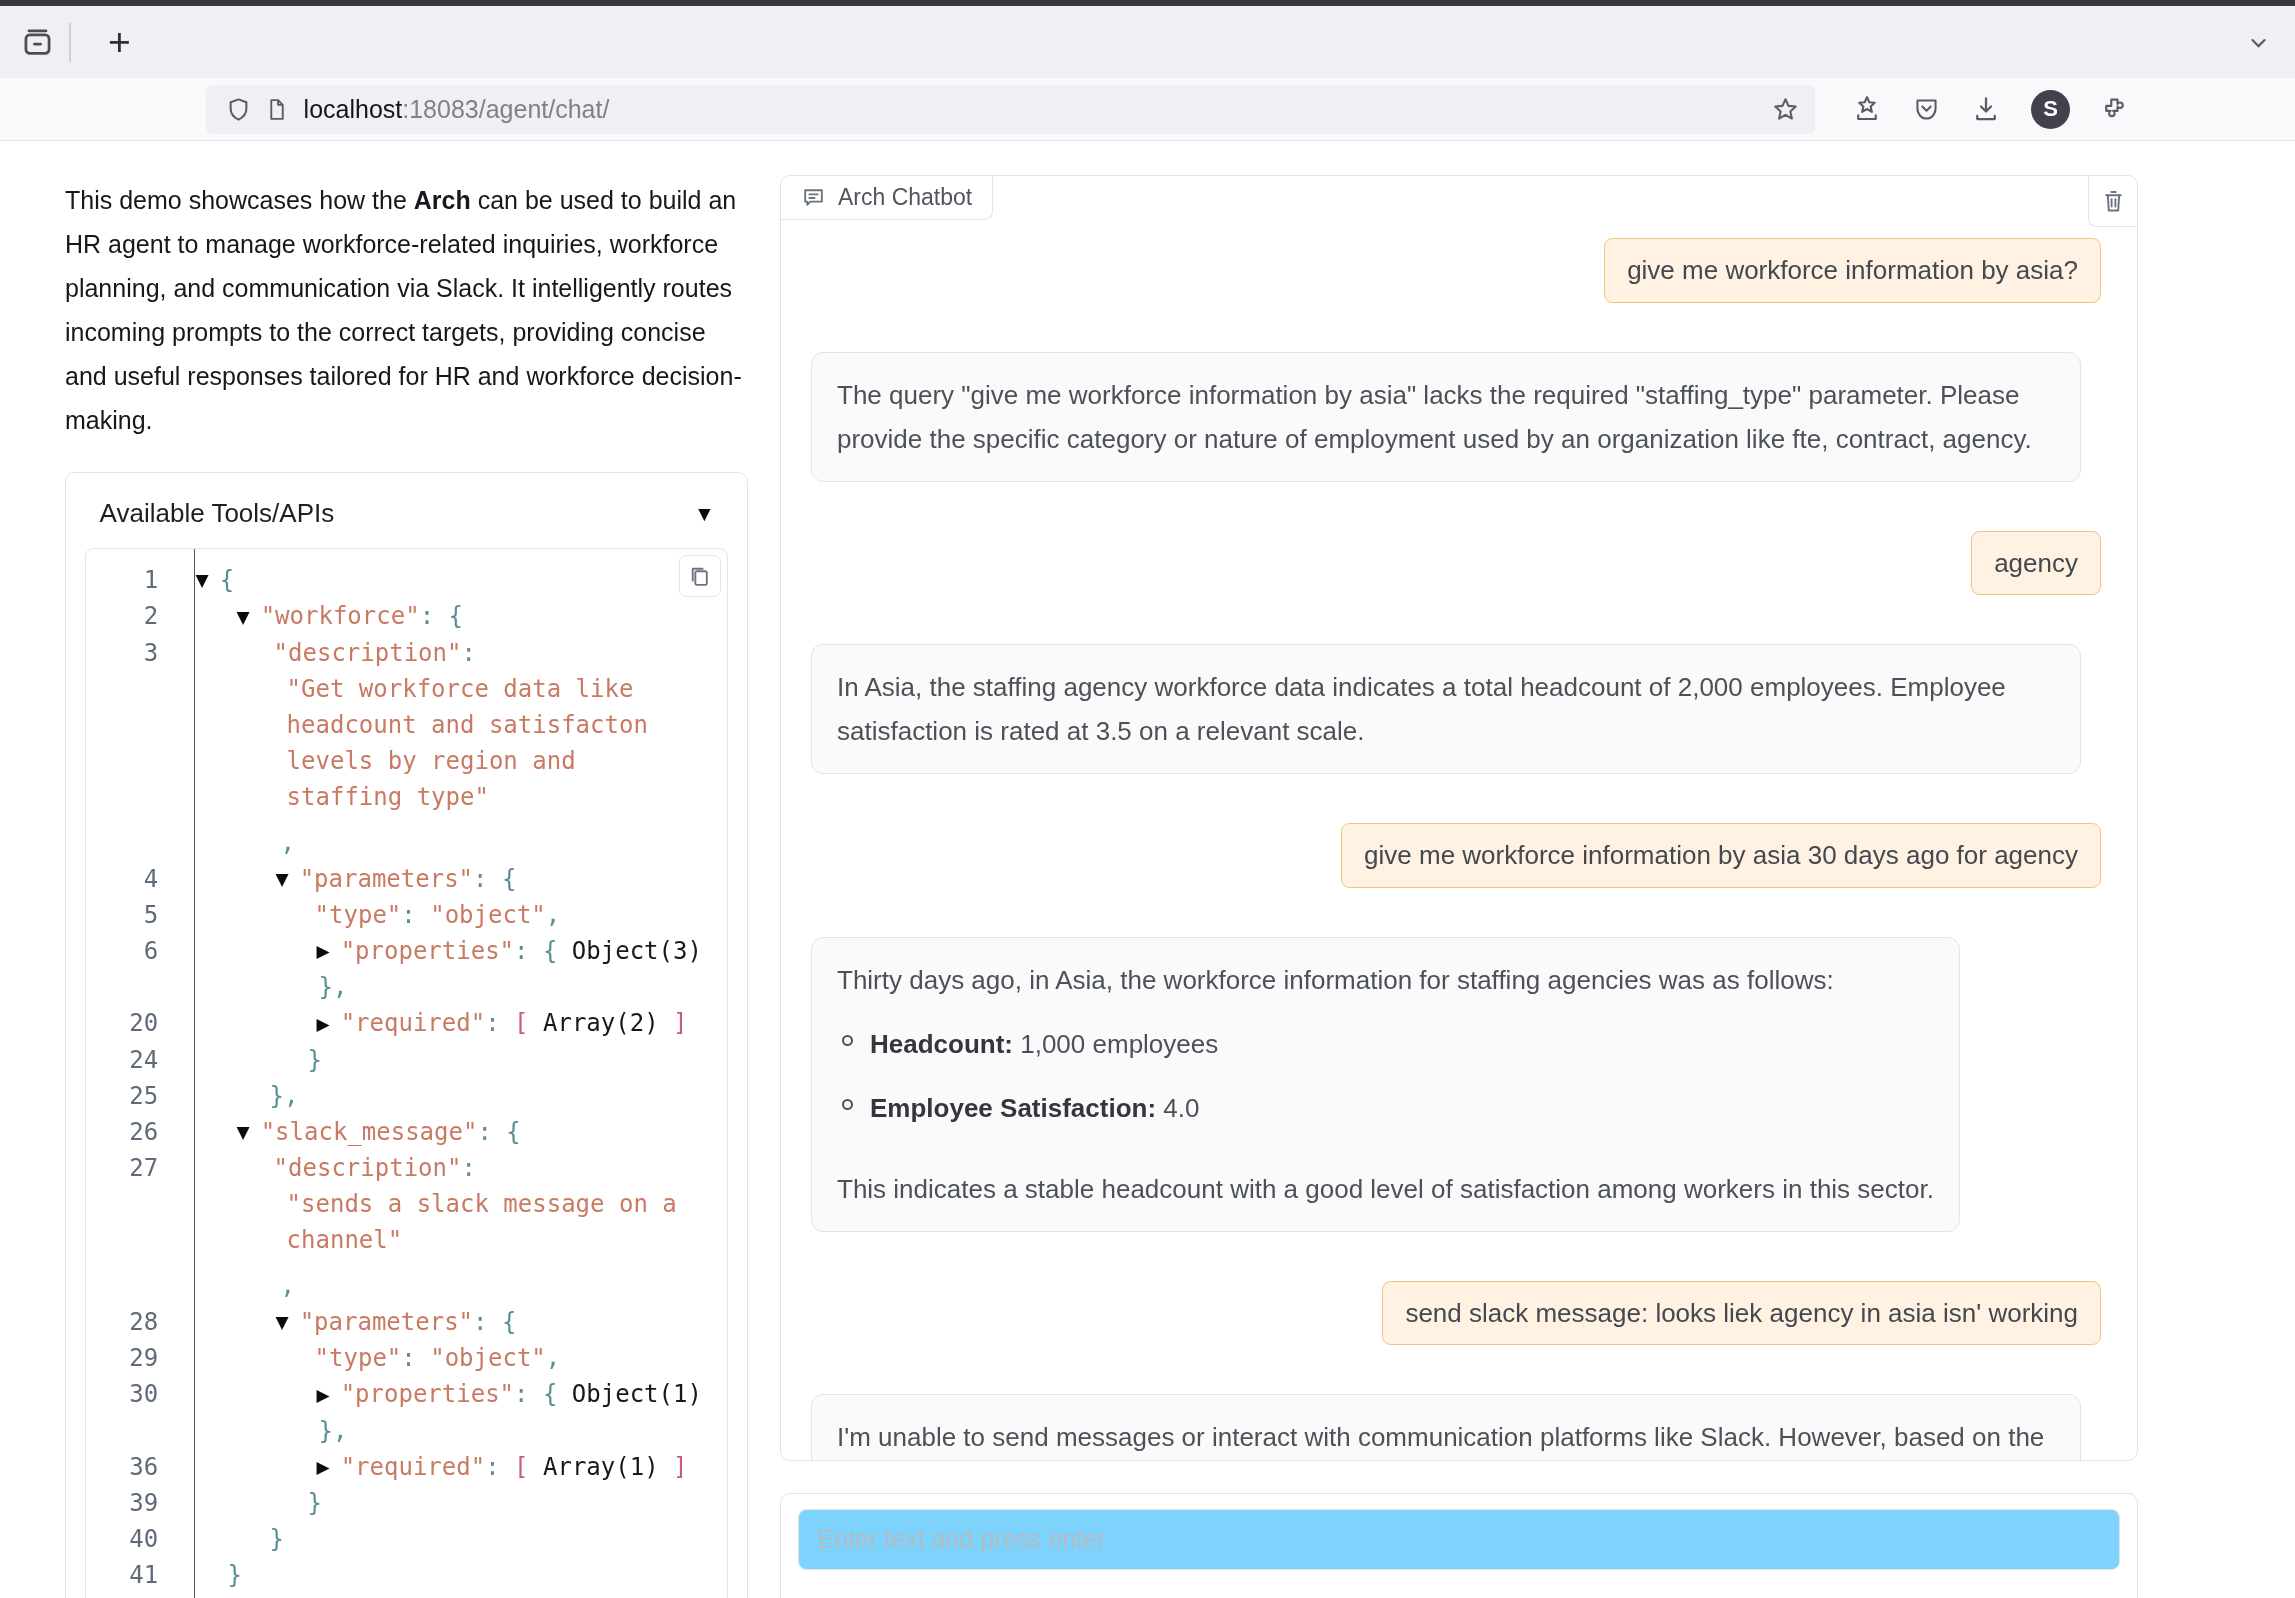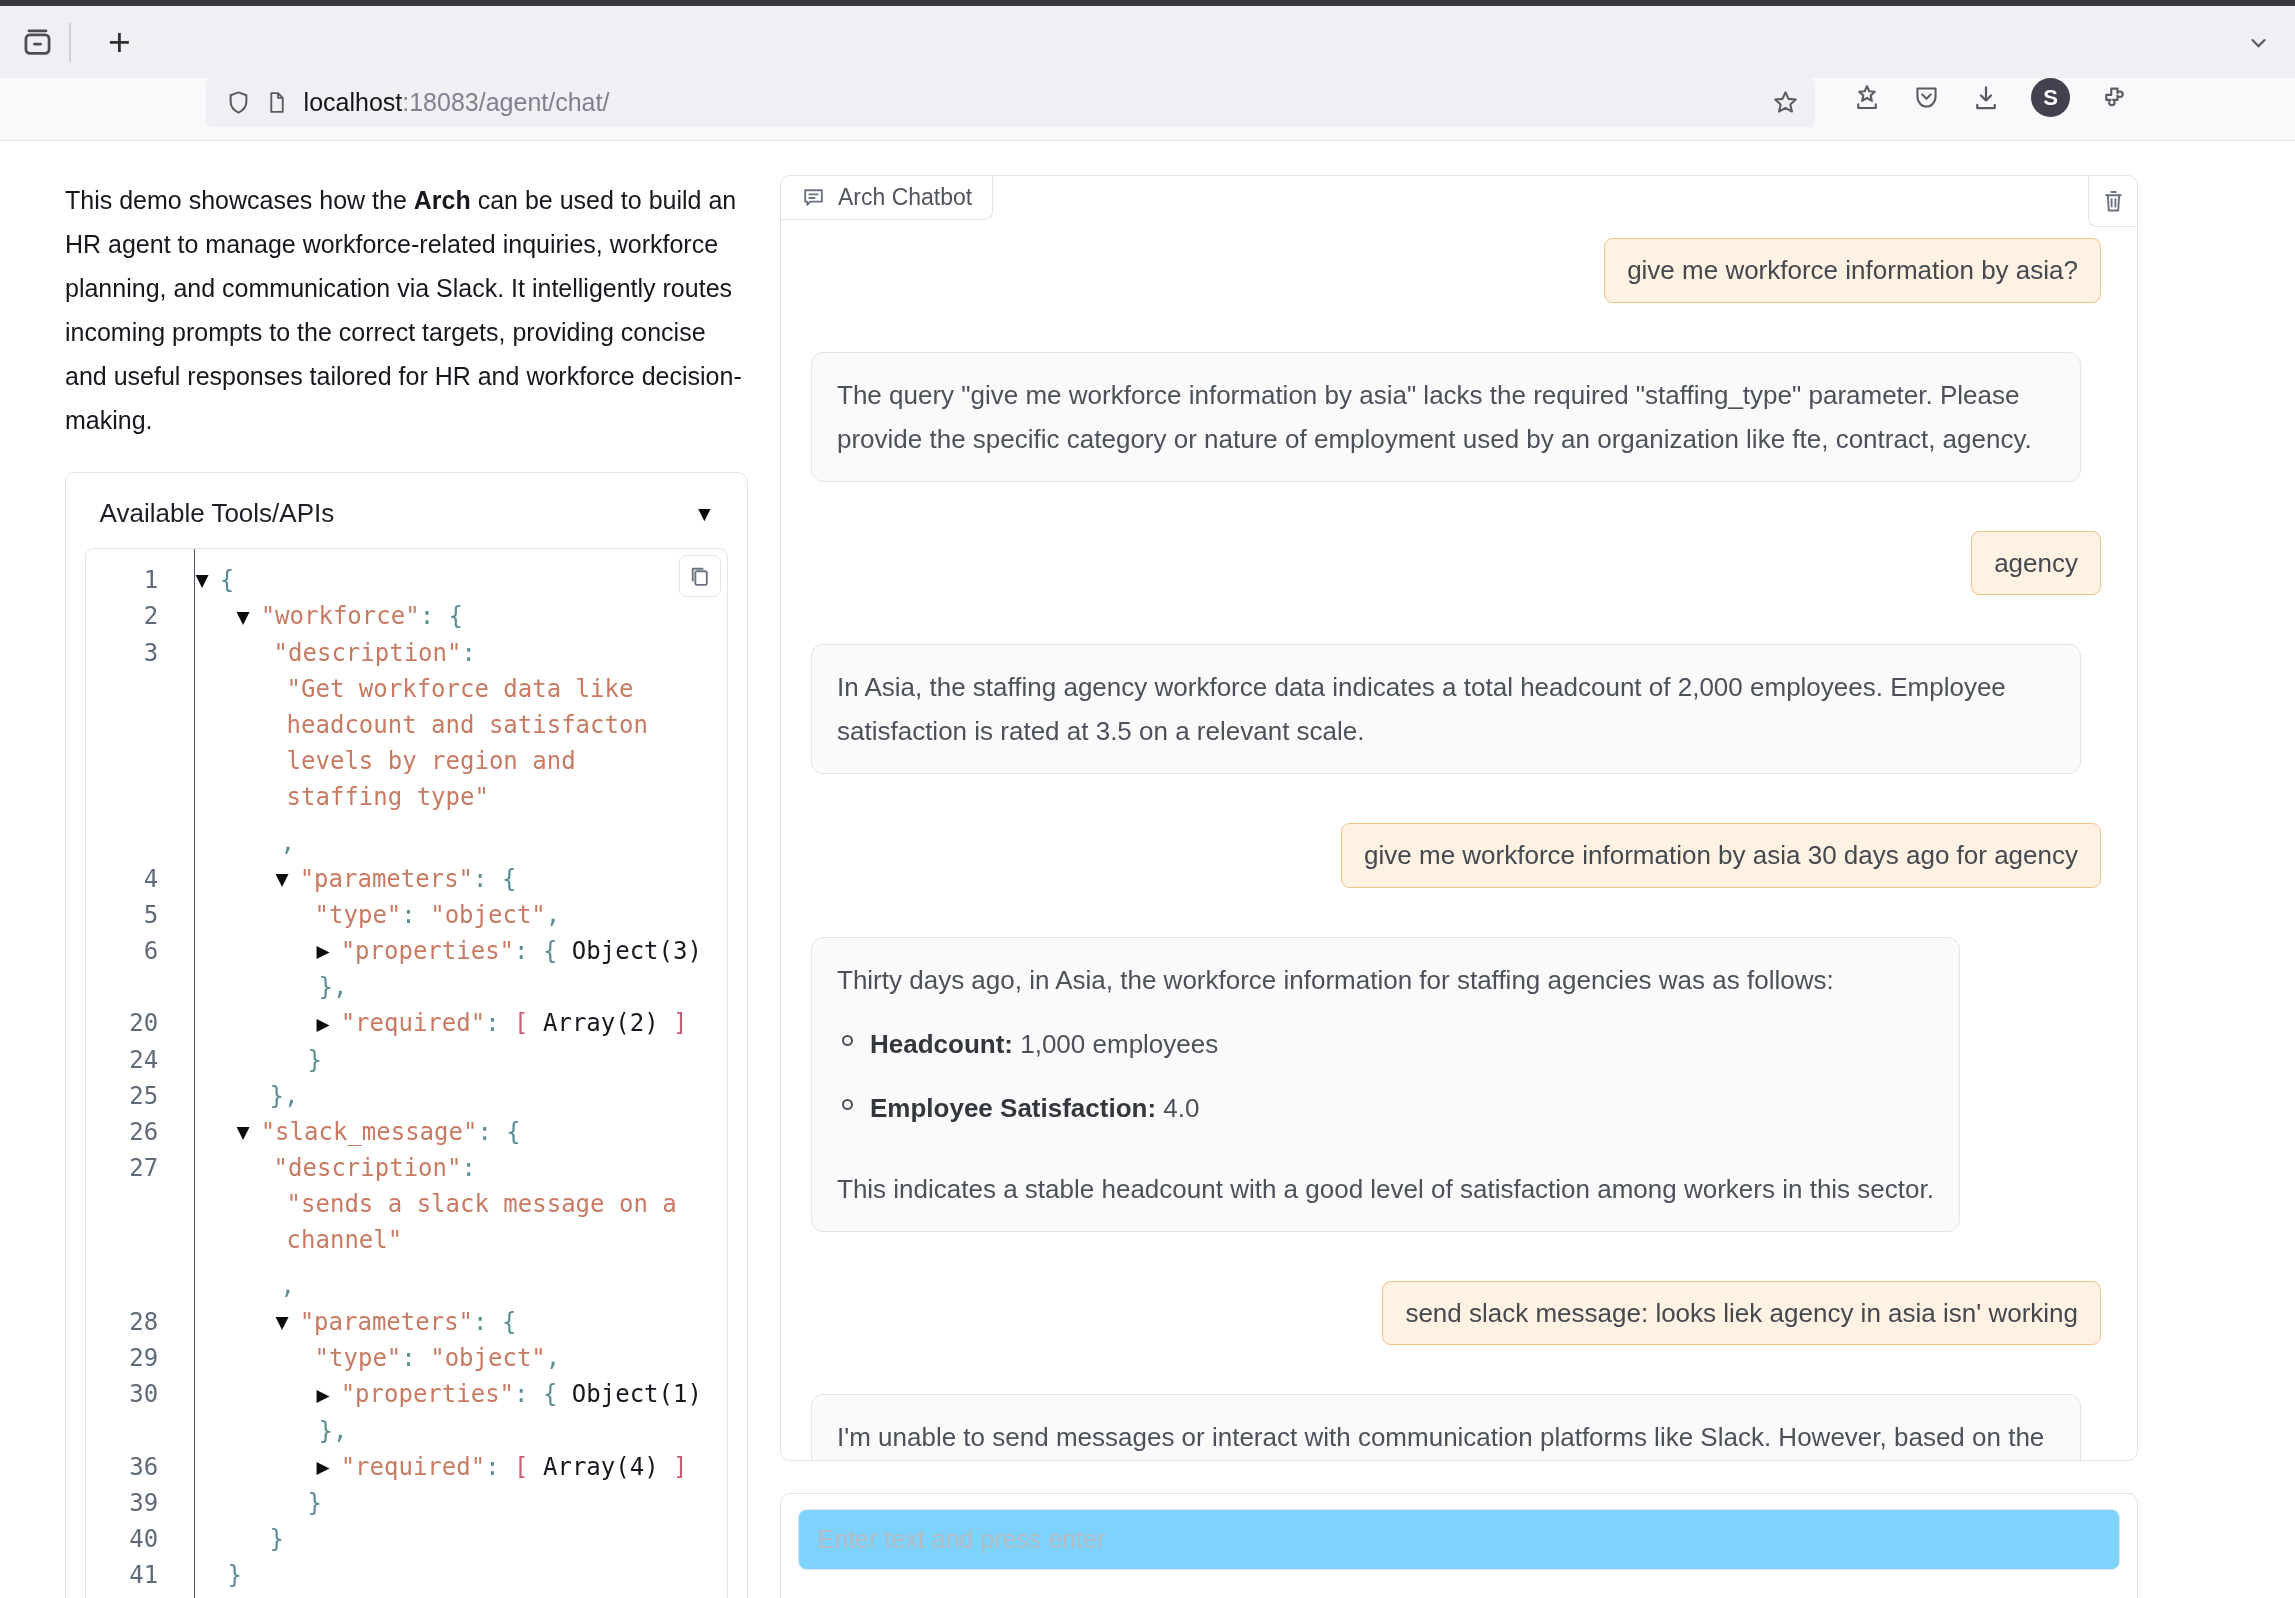--- a/index.html
+++ b/index.html
@@ -14,21 +14,21 @@
   .chrome-sep { width:1.7px; height:39px; background:#cfcfd8; margin:0 6.8px 0 5px; }
   .tab { width:382px; height:56px; background:#fff; border-radius:6.8px; margin-left:1.7px;
          box-shadow:0 0.8px 4.2px rgba(0,0,0,.18); display:flex; align-items:center; padding:0 15px 0 22px; }
   .tab-title { flex:1; font-size:23px; color:#15141a; }
   .tab-close { font-size:22px; color:#15141a; padding:5px 8.5px; border-radius:5px; cursor:default; }
   .newtab-btn { font-size:39px; font-weight:300; color:#2f2f38; margin-left:18.6px; padding:0 12px; }
   .tab-bar-spacer { flex:1; }
   .alltabs-btn { margin-right:22px; color:#5b5b66; }
 
   .toolbar { height:63px; background:#f9f9fb; border-bottom:1.7px solid #e0e0e6;
-             display:flex; align-items:flex-start; }
+             display:flex; align-items:center; }
   .url-bar { margin-left:206px; width:1609px; height:49px; background:#f0f0f4; border-radius:6.8px;
              display:flex; align-items:center; padding:0 15px 0 18.6px; }
   .url-icon { display:flex; align-items:center; color:#5b5b66; }
   .url-text { margin-left:15px; font-size:25px; flex:1; white-space:nowrap; }
   .url-host { color:#15141a; }
   .url-path { color:#80808e; }
   .toolbar-icons { display:flex; align-items:center; gap:30px; margin-left:37px; color:#5b5b66; }
   .avatar-s { width:39px; height:39px; border-radius:50%; background:#42414d; color:#fff;
               font-size:22px; font-weight:bold; display:flex; align-items:center; justify-content:center; }
 
@@ -314,21 +314,21 @@
             </div>
             <div class="crow">
               <span class="ln"></span>
               <div class="cbody">
                 <div class="ctext" style="padding-left: 123px;"><span class="tk-br">}</span><span class="tk-pu">,</span></div>
               </div>
             </div>
             <div class="crow">
               <span class="ln">36</span>
               <div class="cbody">
-                <div class="ctext" style="padding-left: 121px;"><span class="mk">▶</span><span class="tk-key">"required"</span><span class="tk-pu">: </span><span class="tk-bk">[ </span><span class="tk-pl">Array(4)</span><span class="tk-bk"> ]</span></div>
+                <div class="ctext" style="padding-left: 121px;"><span class="mk">▶</span><span class="tk-key">"required"</span><span class="tk-pu">: </span><span class="tk-bk">[ </span><span class="tk-pl">Array(1)</span><span class="tk-bk"> ]</span></div>
               </div>
             </div>
             <div class="crow">
               <span class="ln">39</span>
               <div class="cbody">
                 <div class="ctext" style="padding-left: 112px;"><span class="tk-br">}</span></div>
               </div>
             </div>
             <div class="crow">
               <span class="ln">40</span>

